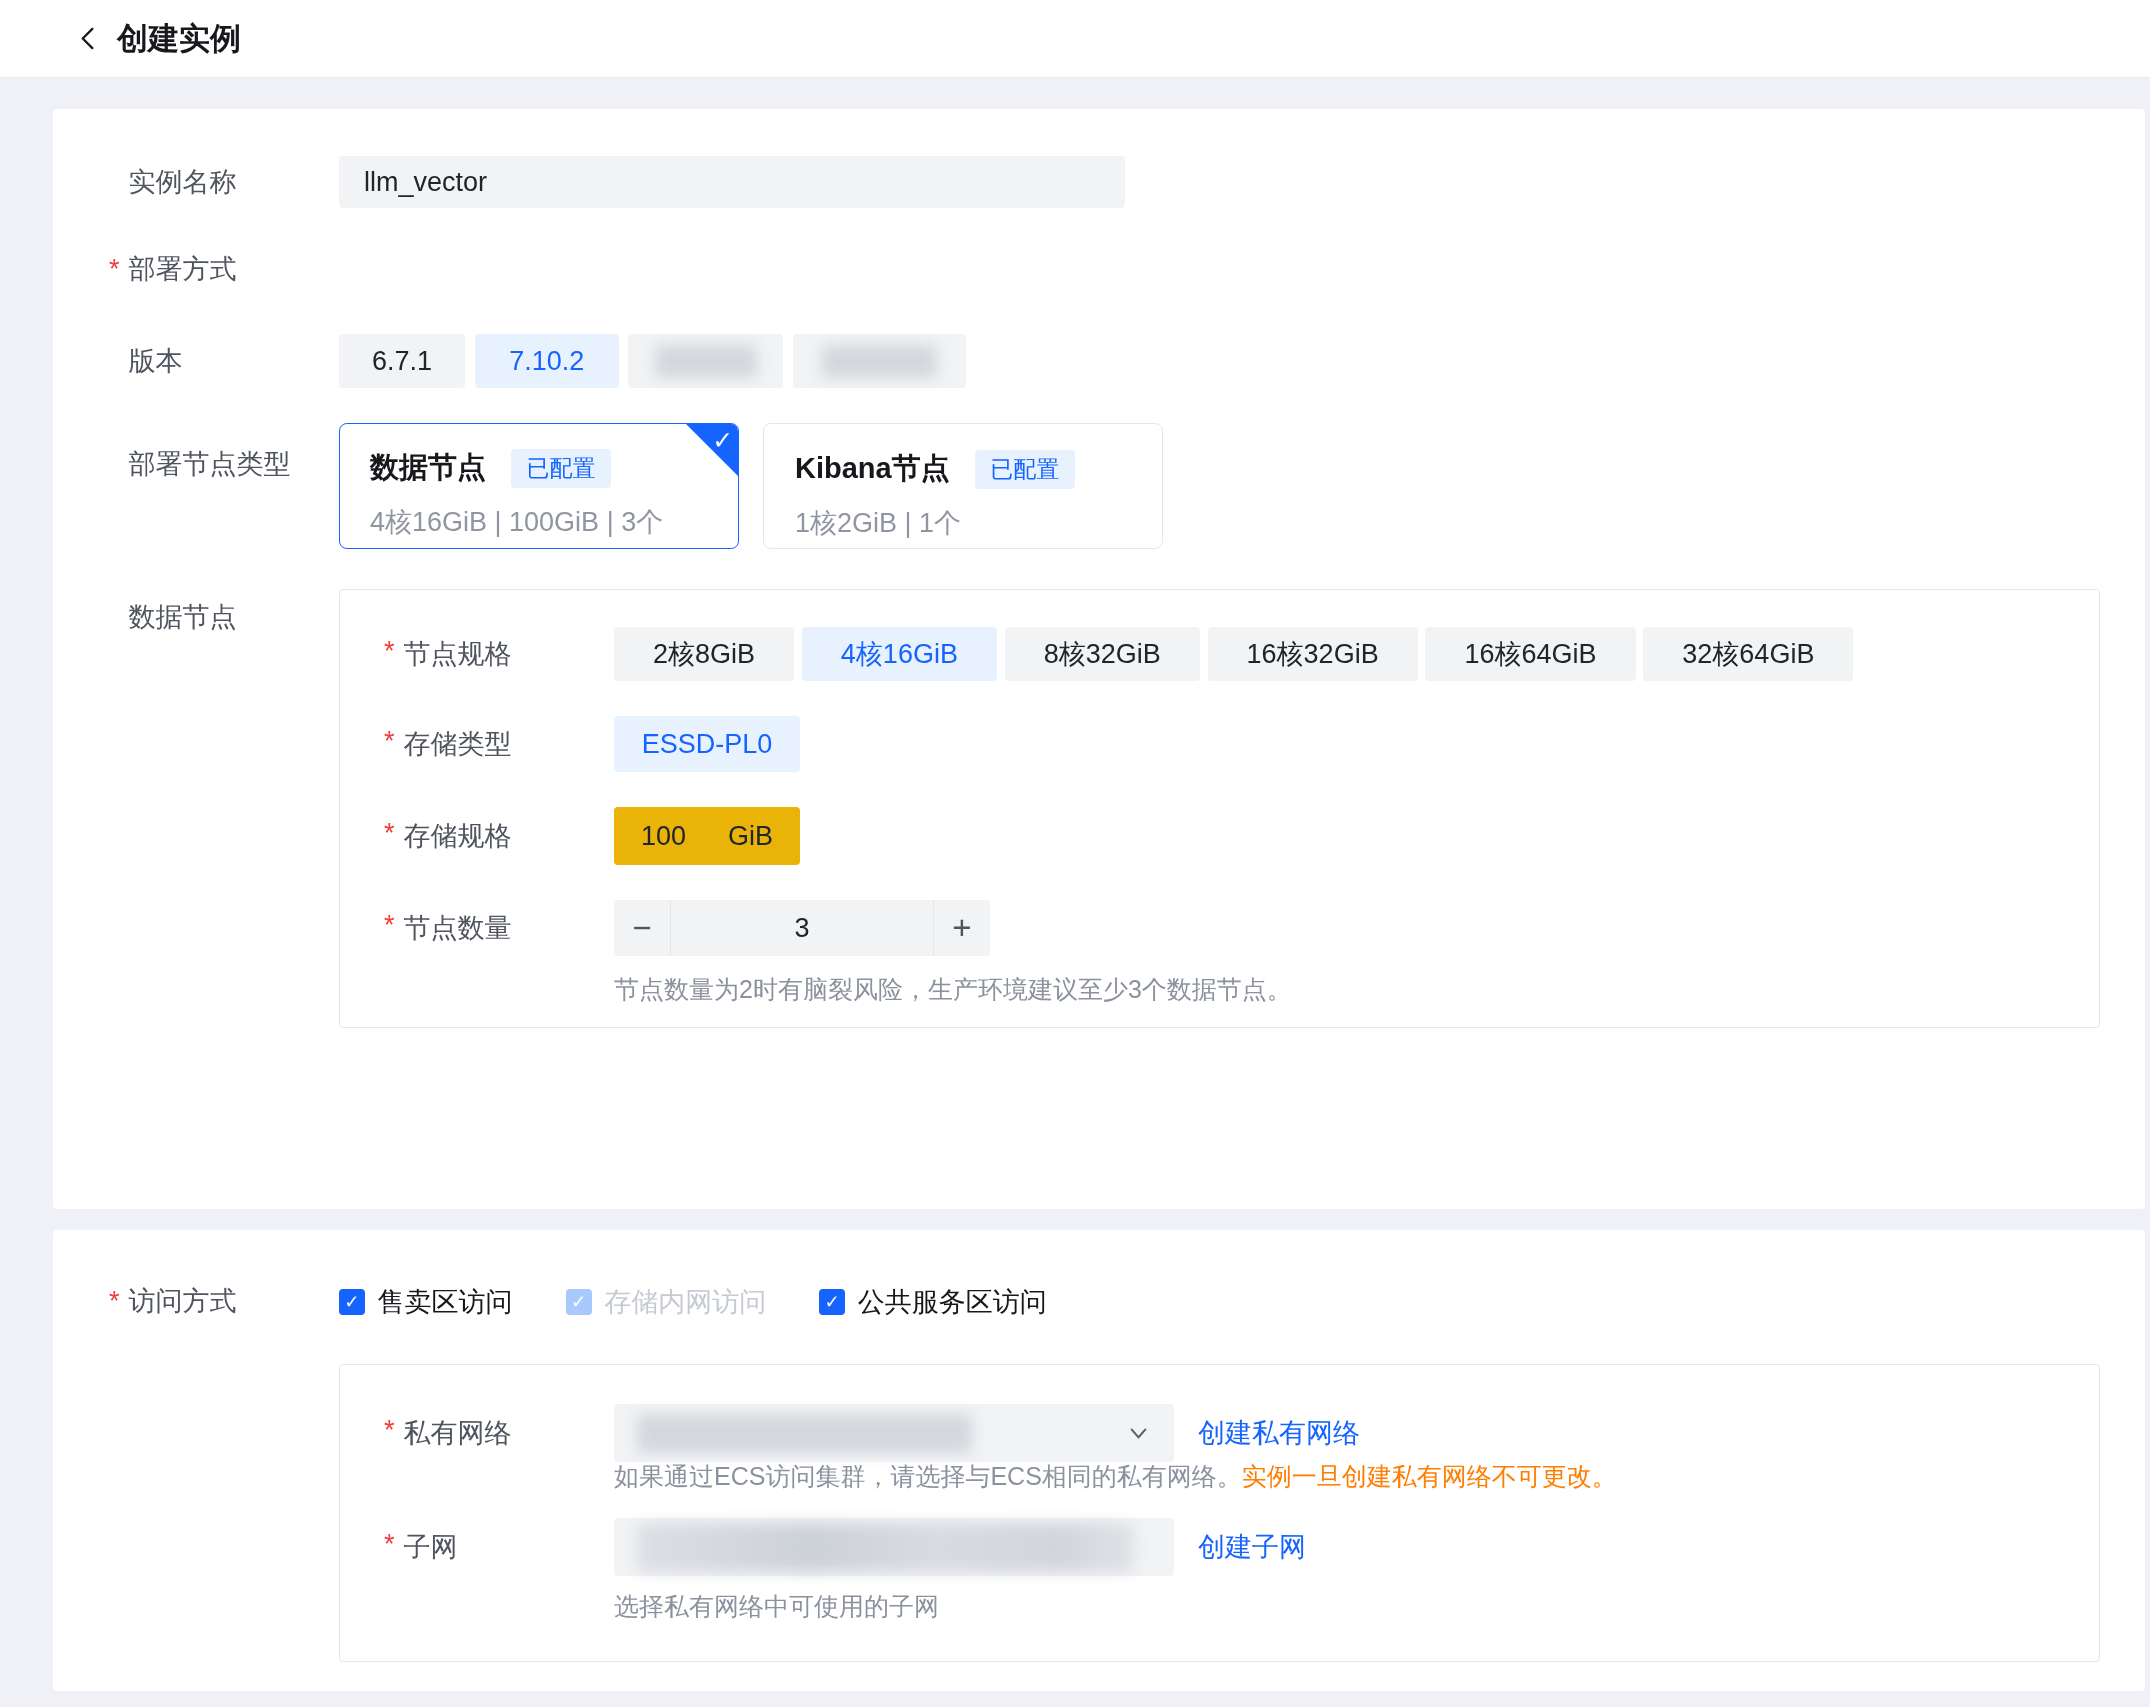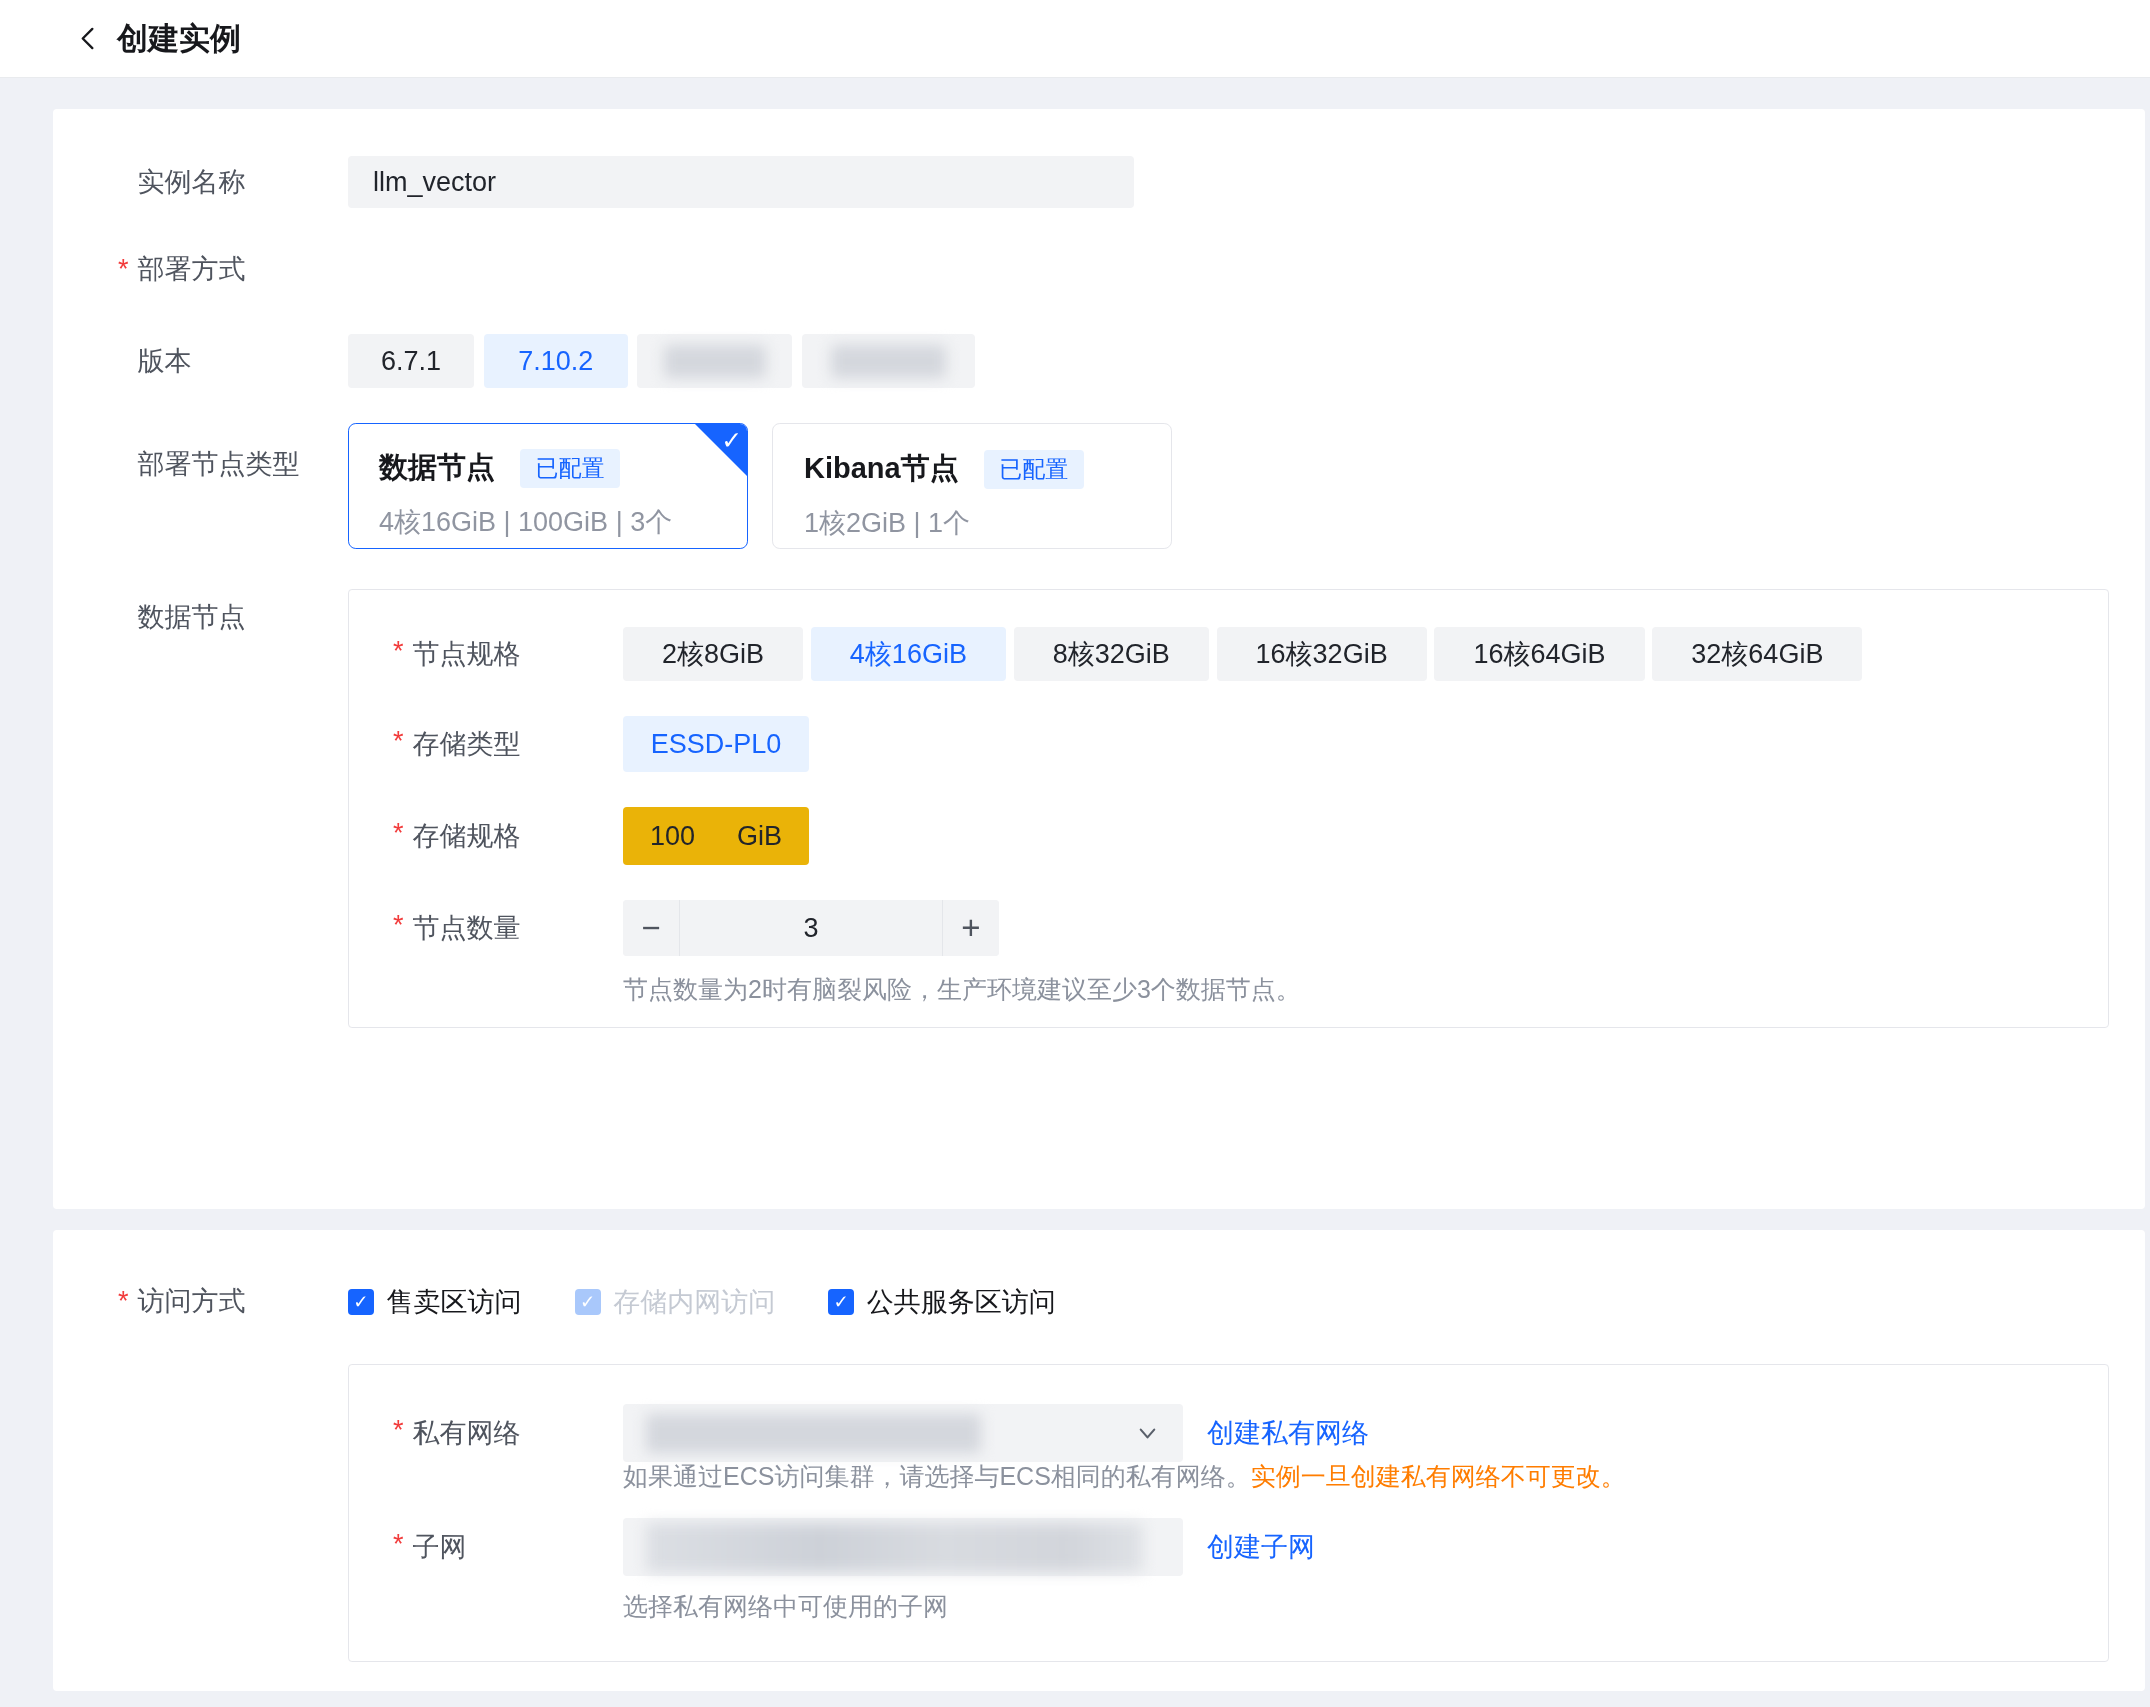--- a/index.html
+++ b/index.html
@@ -22,21 +22,21 @@
     background: #fff; width: 2092px; margin-left: 53px; border-radius: 3.9px;
     overflow: hidden;
   }
   .card1 { margin-top: 31px; height: 1100px; padding: 47px 0 0 0; }
   .card2 { margin-top: 21.3px; height: 461px; padding: 54px 0 0 0; }
 
   
   .frow { display: flex; align-items: flex-start; }
   .flabel {
     width: 286px; padding-left: 56px; flex: none;
-    font-size: 27px; color: #4f545e; display: flex; margin-left: 9px;
+    font-size: 27px; color: #4f545e; display: flex;
   }
   .req { color: #f23c3c; width: 19.4px; flex: none; font-size: 27px; }
   .req.hidden { visibility: hidden; }
   .fcontent { flex: 1; min-width: 0; }
 
   
   .gbtn {
     display: inline-flex; align-items: center; justify-content: center;
     background: #f2f3f5; border: none; border-radius: 3.9px;
     font-size: 27px; color: #21242b; cursor: pointer;

